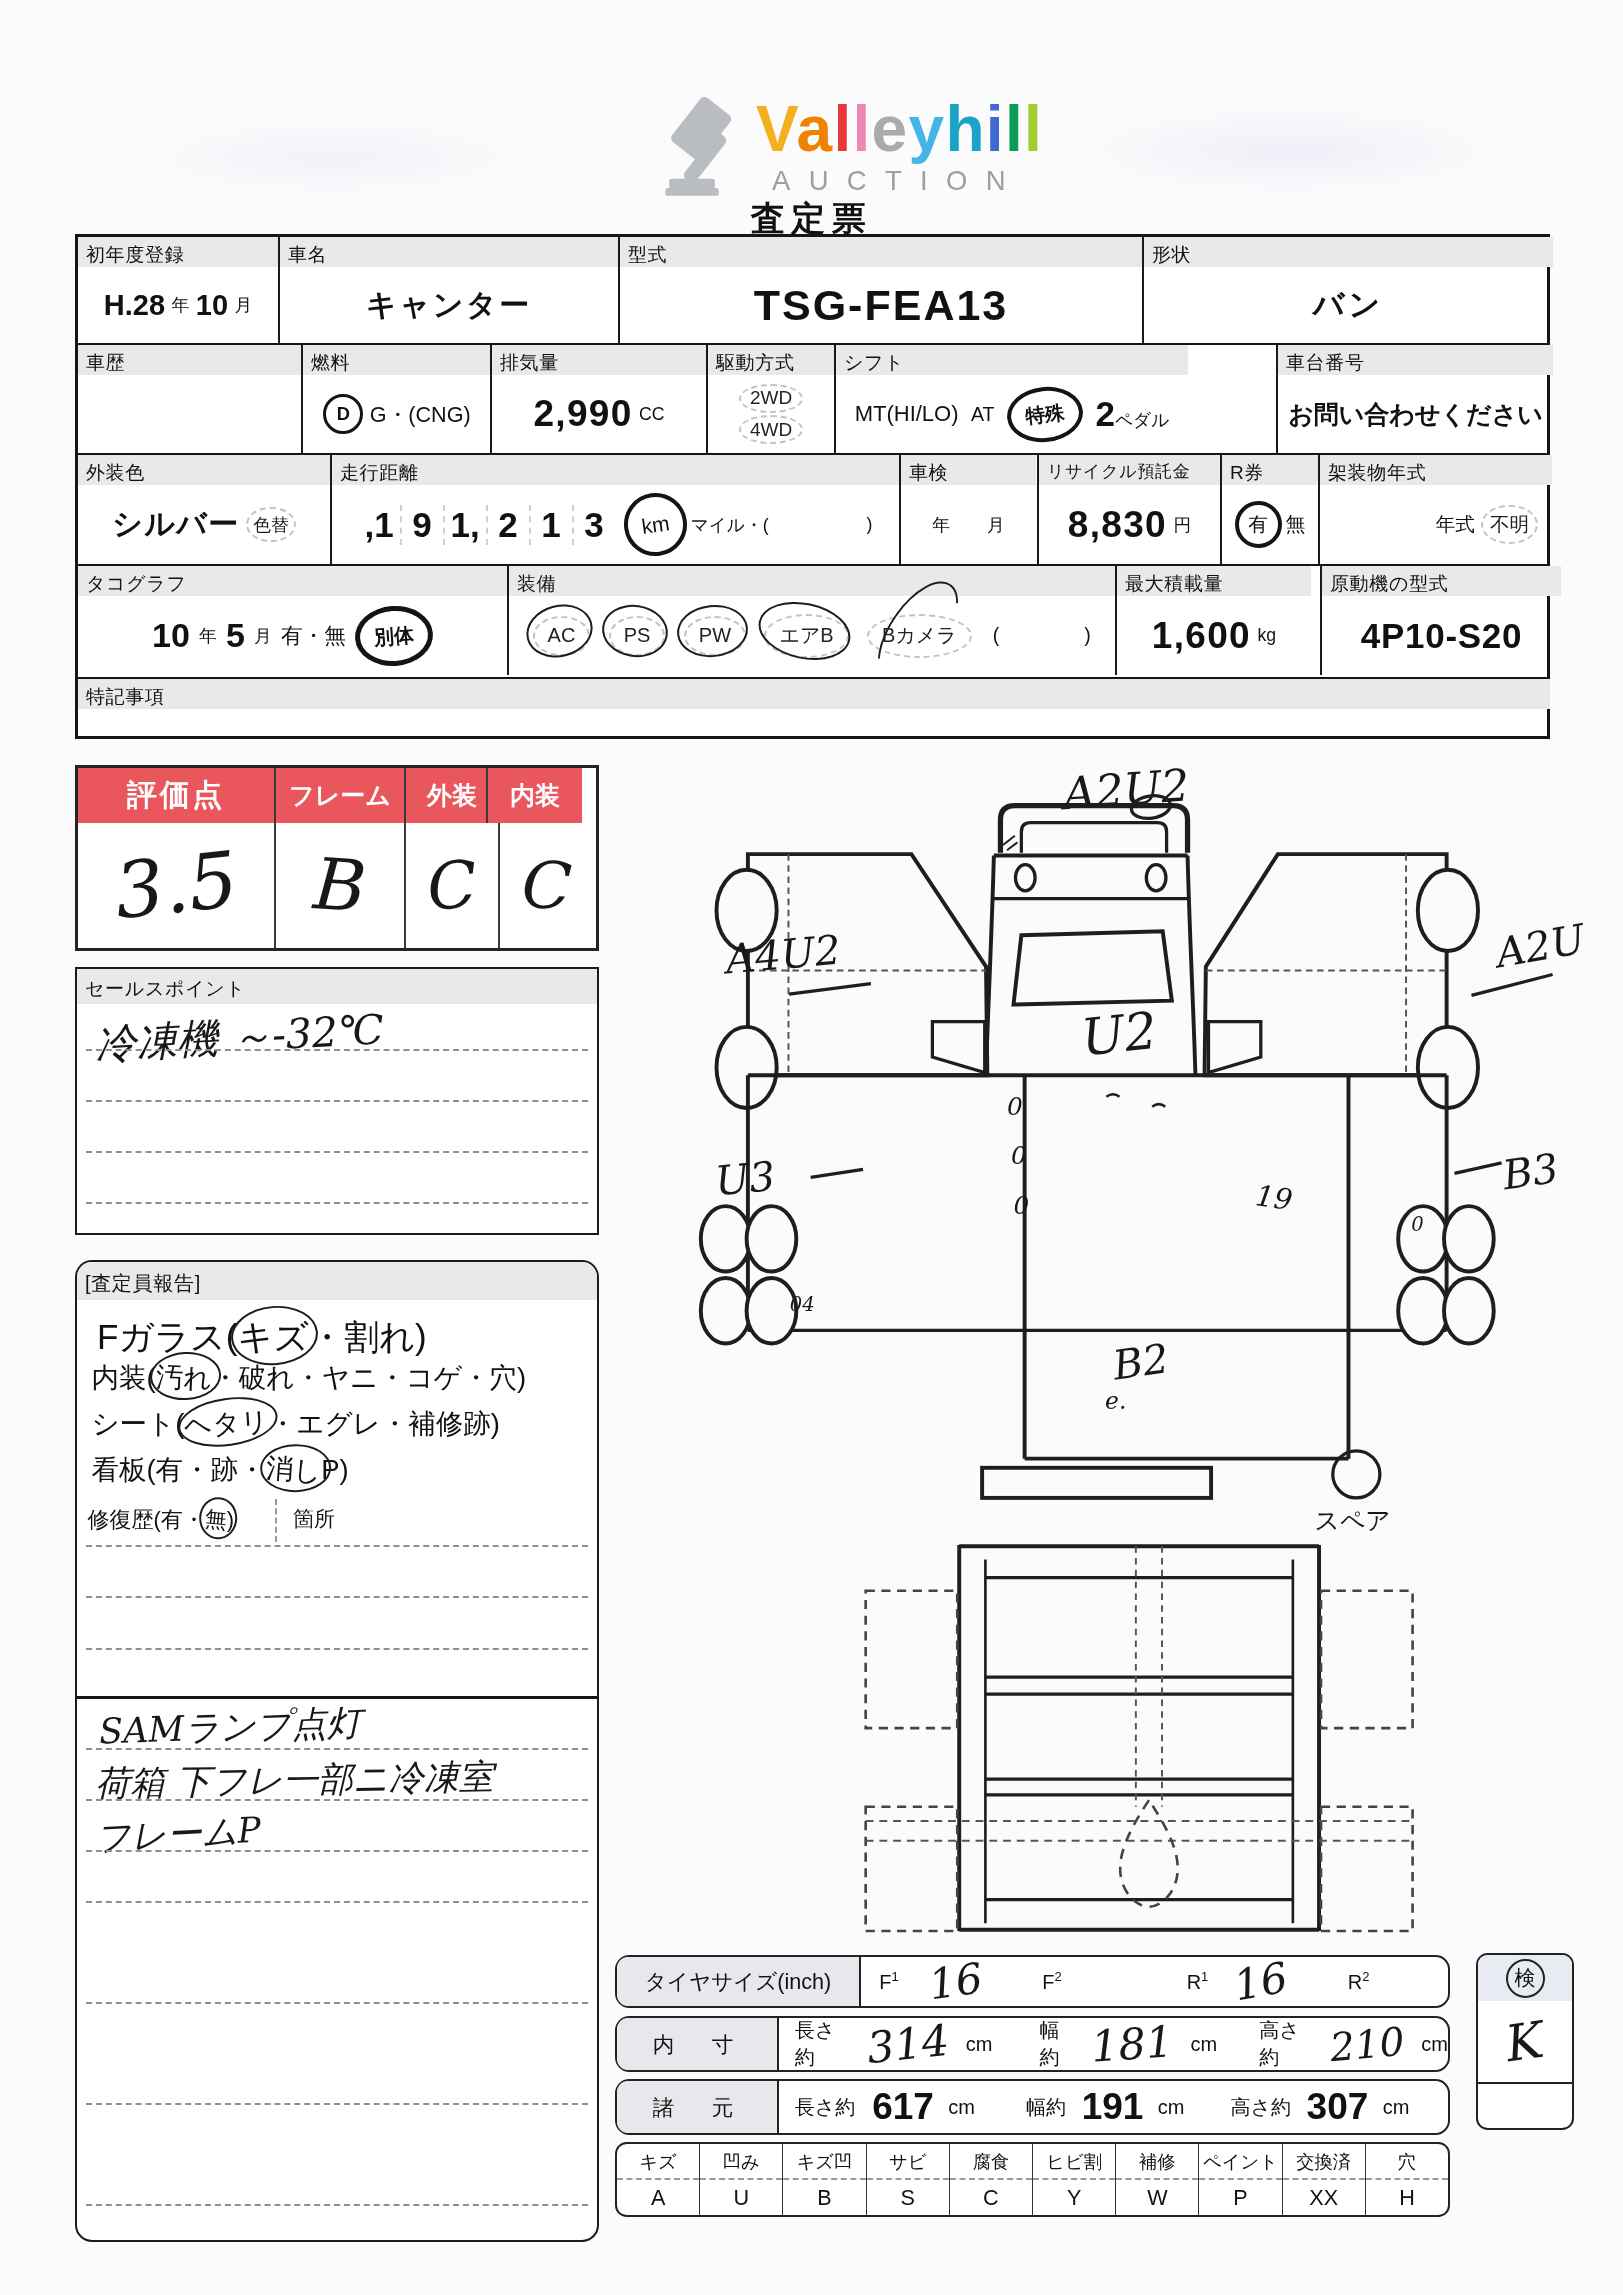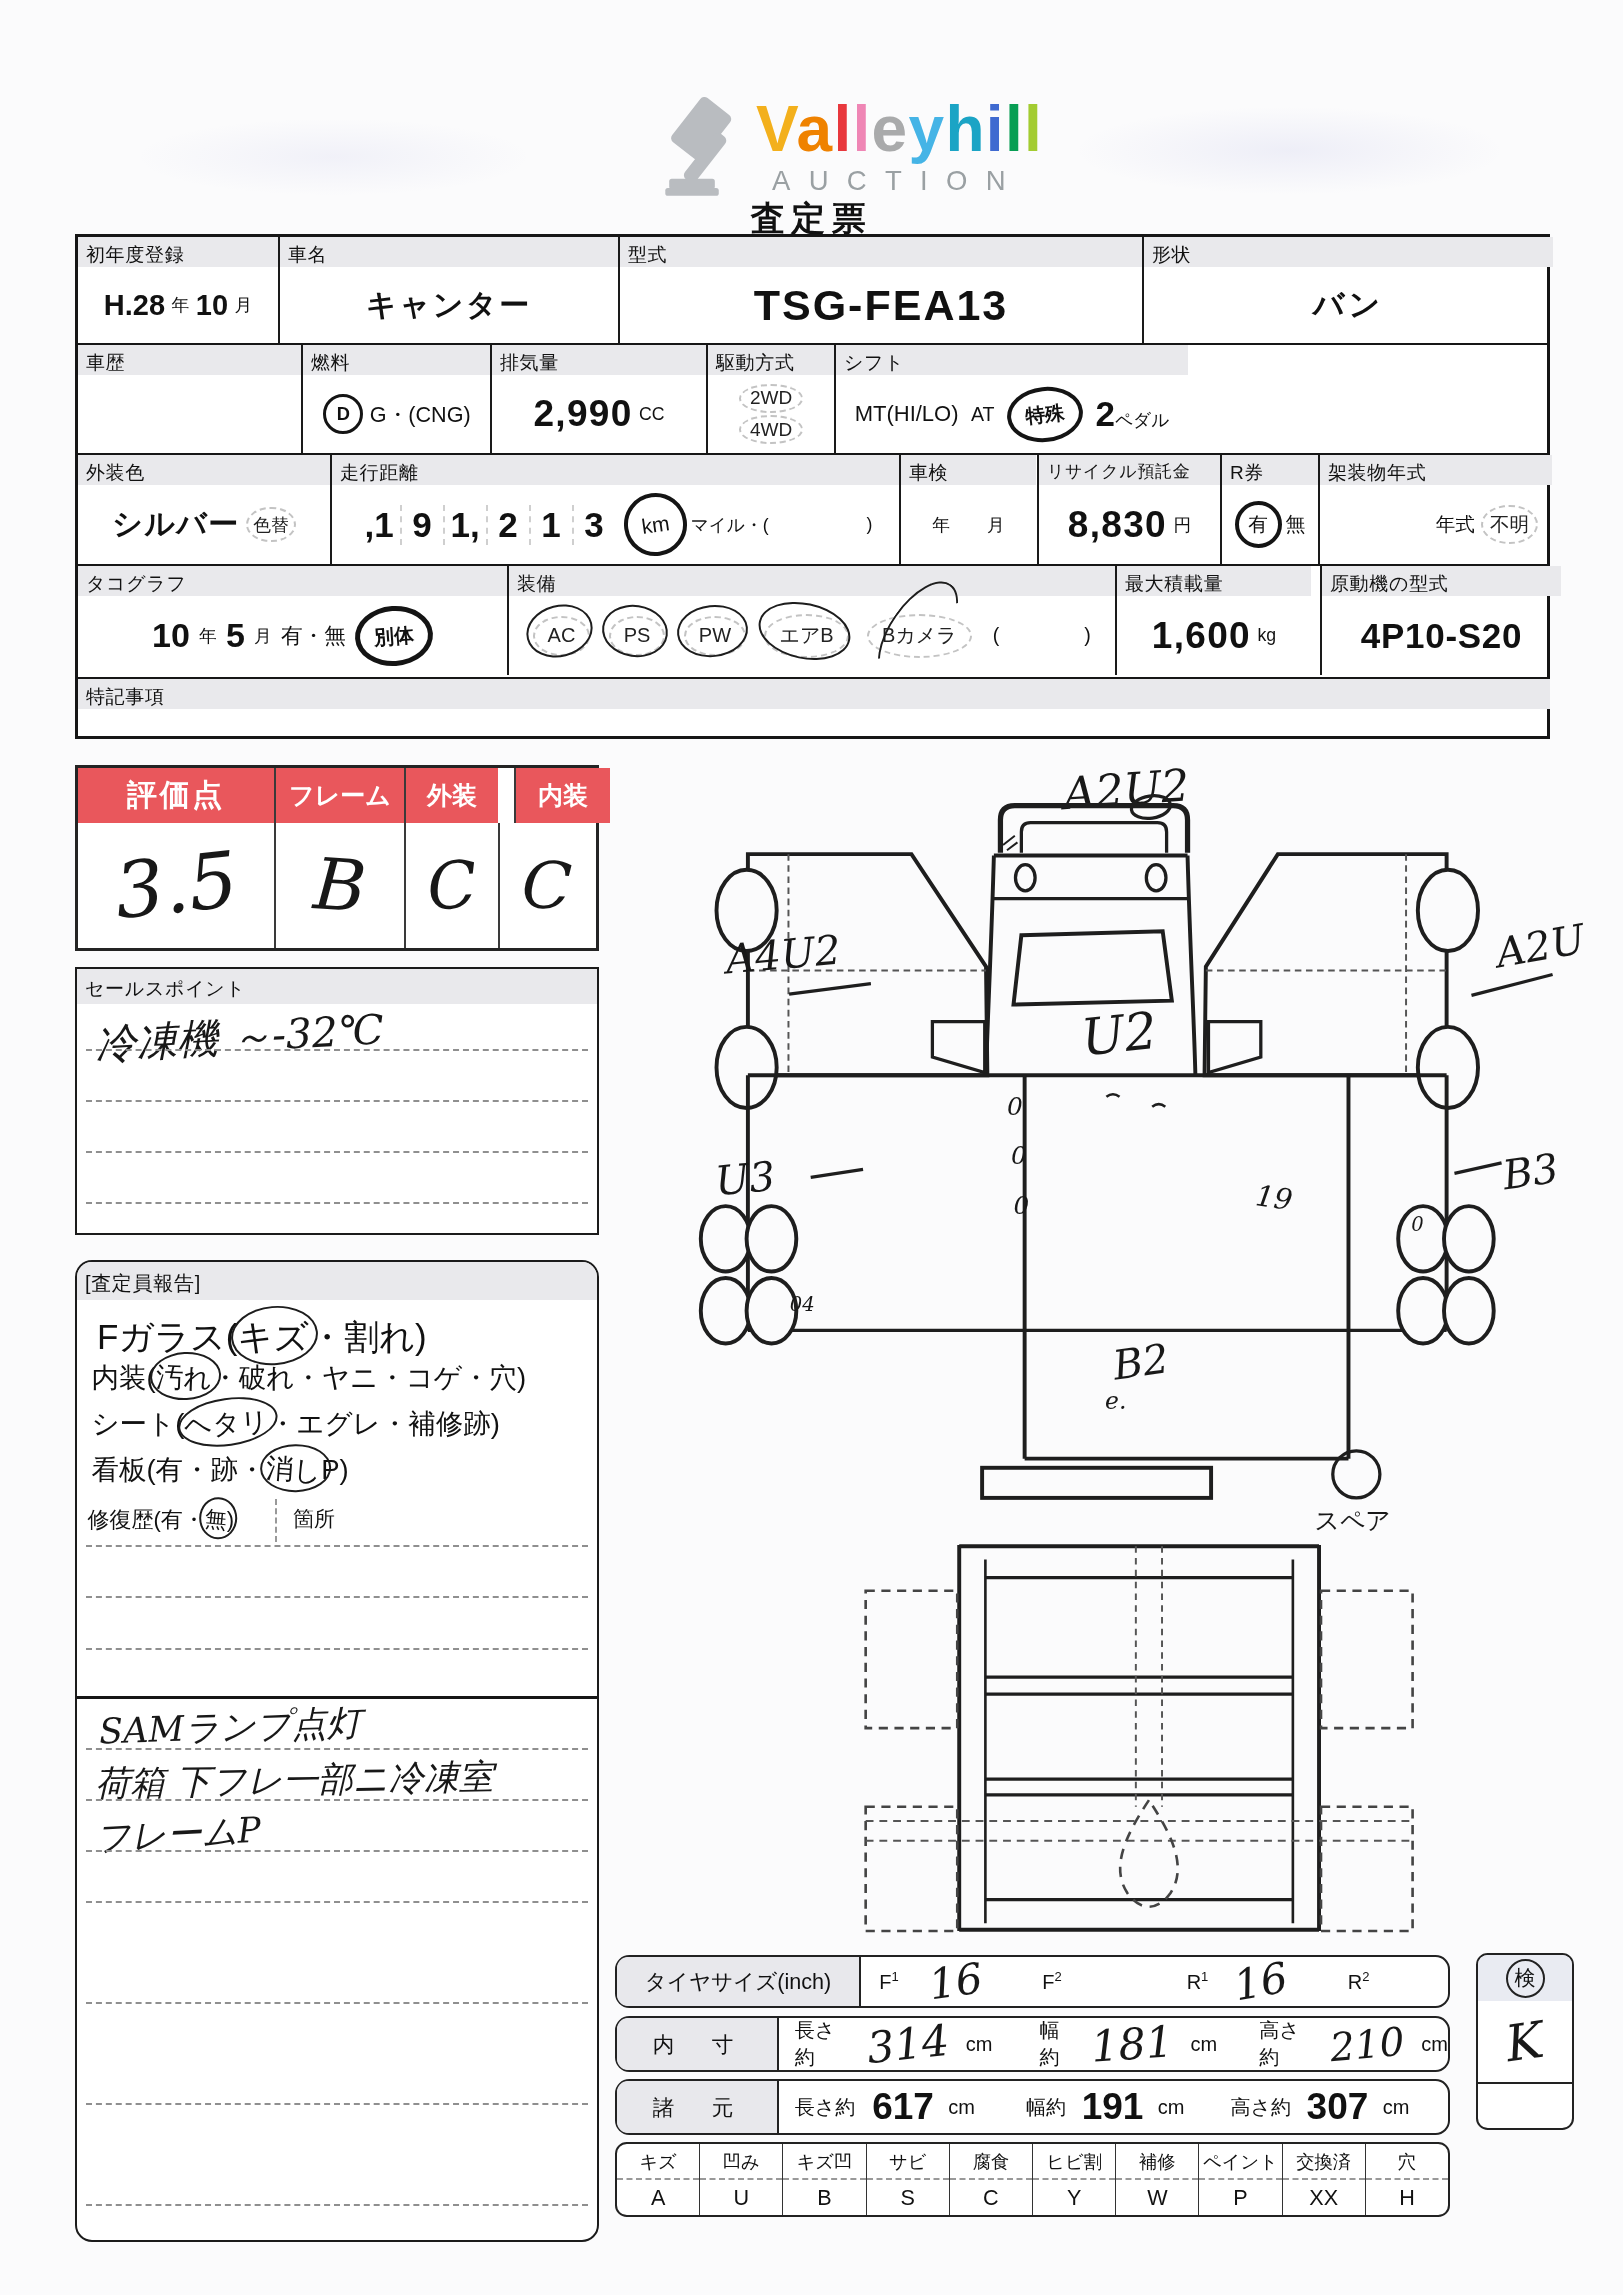--- a/index.html
+++ b/index.html
@@ -141,20 +141,27 @@
       <div class="col" style="left:756px;width:354px;">
         <div class="cband"></div>
           <span class="clabel">シフト</span>
         <div class="cval" style="justify-content:space-around;padding:0 15.7px;">
           <span style="font-size:22px;">MT(HI/LO)</span>
           <span style="font-size:19.6px;">AT</span>
           <span class="boldcirc" style="width:68px;height:47px;font-size:19.6px;border-width:4.6px;transform:rotate(-6deg);">特殊</span>
           <span><span style="font-weight:bold;font-size:35px;">2</span><span class="sm">ペダル</span></span>
         </div>
       </div>
+      <div class="col" style="left:1198px;width:277px;">
+        <div class="cband"></div>
+          <span class="clabel">車台番号</span>
+        <div class="cval">
+            <span style="font-weight:bold;font-size:25px;">お問い合わせください</span>
+          </div>
+      </div>
     </div>
 
     <div class="trow" style="top:216px;height:111px;">
       <div class="col first" style="left:0;width:252px;">
         <div class="cband"></div>
           <span class="clabel">外装色</span>
         <div class="cval">
           <span style="font-weight:bold;font-size:30px;letter-spacing:1.3px;">シルバー</span>
           <span class="dashoval" style="font-size:17.7px;padding:3.9px 5.2px;">色替</span>
         </div>
@@ -256,21 +263,21 @@
         <div class="cband"></div>
           <span class="clabel">特記事項</span>
       </div>
     </div>
   </div>
 
   <div class="abs" style="left:75px;top:765px;width:524px;height:186px;border:3.9px solid #242424;background:#fff;">
     <div class="rhead first" style="left:0;width:196px;font-size:30px;letter-spacing:2.6px;">評価点</div>
     <div class="rhead" style="left:196px;width:130px;font-size:25px;">フレーム</div>
     <div class="rhead" style="left:326px;width:94px;font-size:25px;">外装</div>
-    <div class="rhead" style="left:436px;width:96px;font-size:25px;">内装</div>
+    <div class="rhead" style="left:408px;width:96px;font-size:25px;">内装</div>
     <div class="rval first" style="left:0;width:196px;">
         <span class="hw" style="font-size:77px;transform:rotate(-6deg);">3.5</span>
       </div>
     <div class="rval" style="left:196px;width:130px;">
         <span class="hw" style="font-size:71px;transform:rotate(4deg);">B</span>
       </div>
     <div class="rval" style="left:326px;width:94px;">
         <span class="hw" style="font-size:65px;transform:rotate(-4deg);">C</span>
       </div>
     <div class="rval" style="left:420px;width:96px;">

